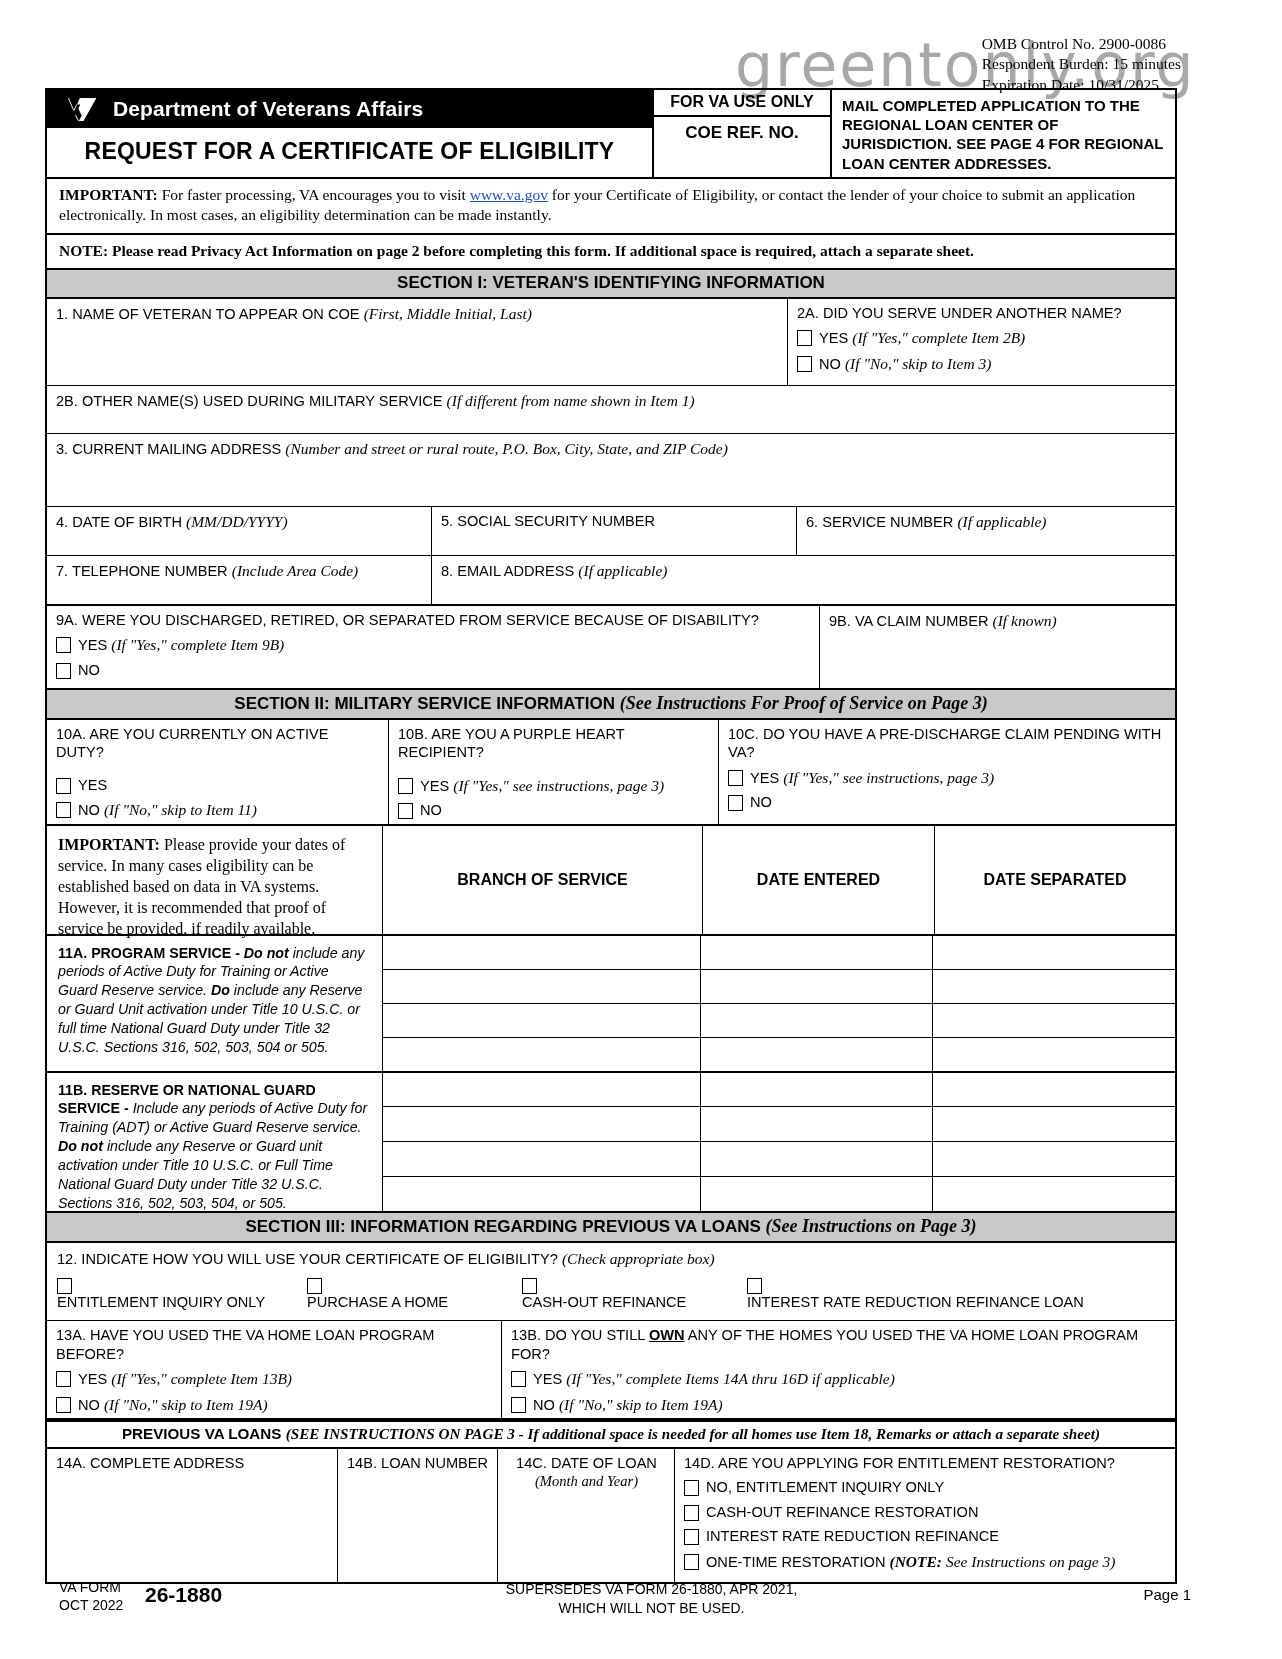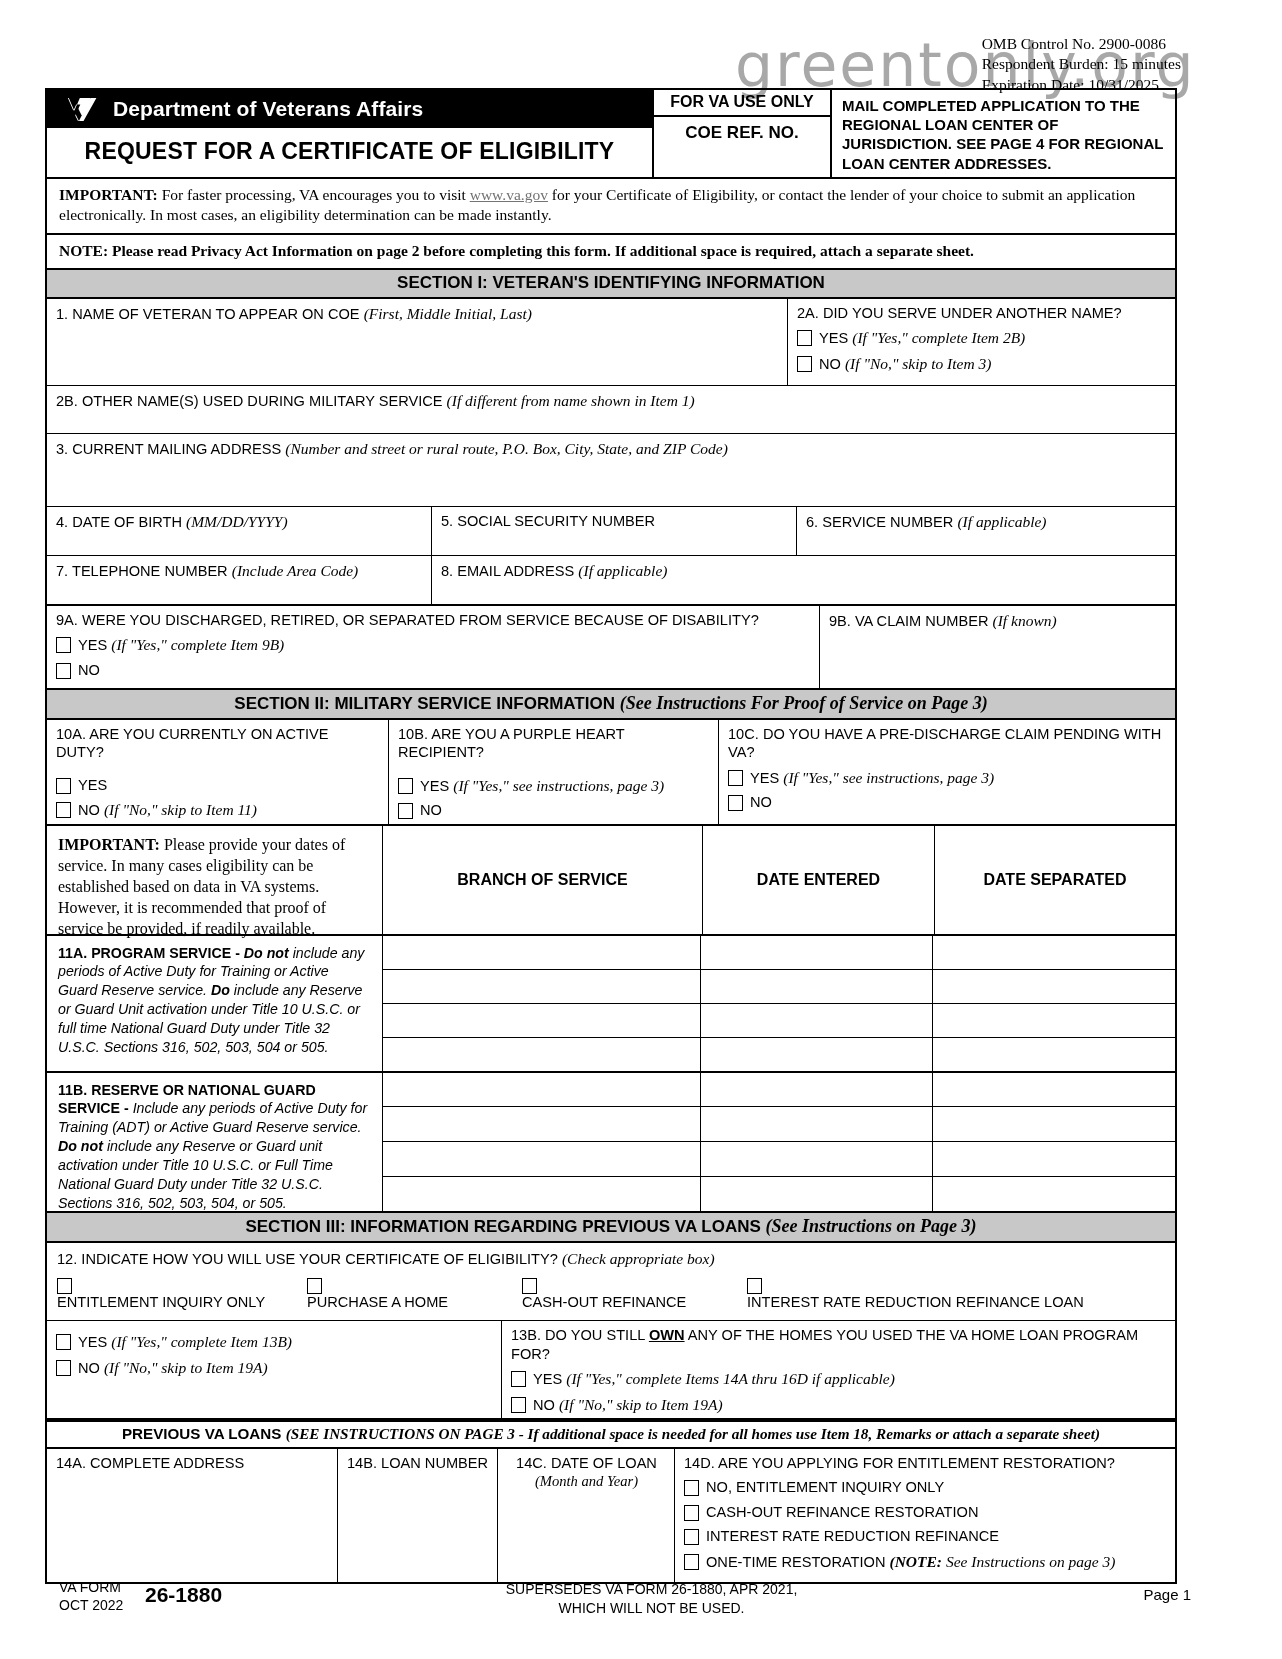--- a/index.html
+++ b/index.html
@@ -82,21 +82,21 @@
 
   
   .imp-row {
     border-top: 2.5px solid #000;
     padding: 6px 10px 8px 12px;
     font-family: "Liberation Serif", serif;
     font-size: 15.5px;
     line-height: 1.3;
   }
   .imp-row b { font-weight: bold; }
-  .lnk { color:#737373; text-decoration: underline; margin-top: 8px; }
+  .lnk { color:#1d4ed8; text-decoration: underline; margin-top: 8px; }
   .note-row {
     border-top: 2.5px solid #000;
     padding: 7px 10px 8px 12px;
     font-family: "Liberation Serif", serif;
     font-size: 15.5px;
     font-weight: bold;
   }
 
   
   .sect-bar {
@@ -432,20 +432,21 @@
         </div>
         <div class="cb-inline" style="flex:1;">
           <span class="cbox"></span>
           <span class="cb-txt">INTEREST RATE REDUCTION REFINANCE LOAN</span>
         </div>
       </div>
     </div>
 
     <div class="row thick">
       <div class="cell" style="width:454px;height:80px;">
+        <div class="lbl">13A. HAVE YOU USED THE VA HOME LOAN PROGRAM BEFORE?</div>
         <div class="cb-line">
           <span class="cbox"></span>
           <span class="cb-txt"><span>YES </span><span class="it">(If "Yes," complete Item 13B)</span></span>
         </div>
         <div class="cb-line">
           <span class="cbox"></span>
           <span class="cb-txt"><span>NO </span><span class="it">(If "No," skip to Item 19A)</span></span>
         </div>
       </div>
       <div class="cell" style="flex:1;">

